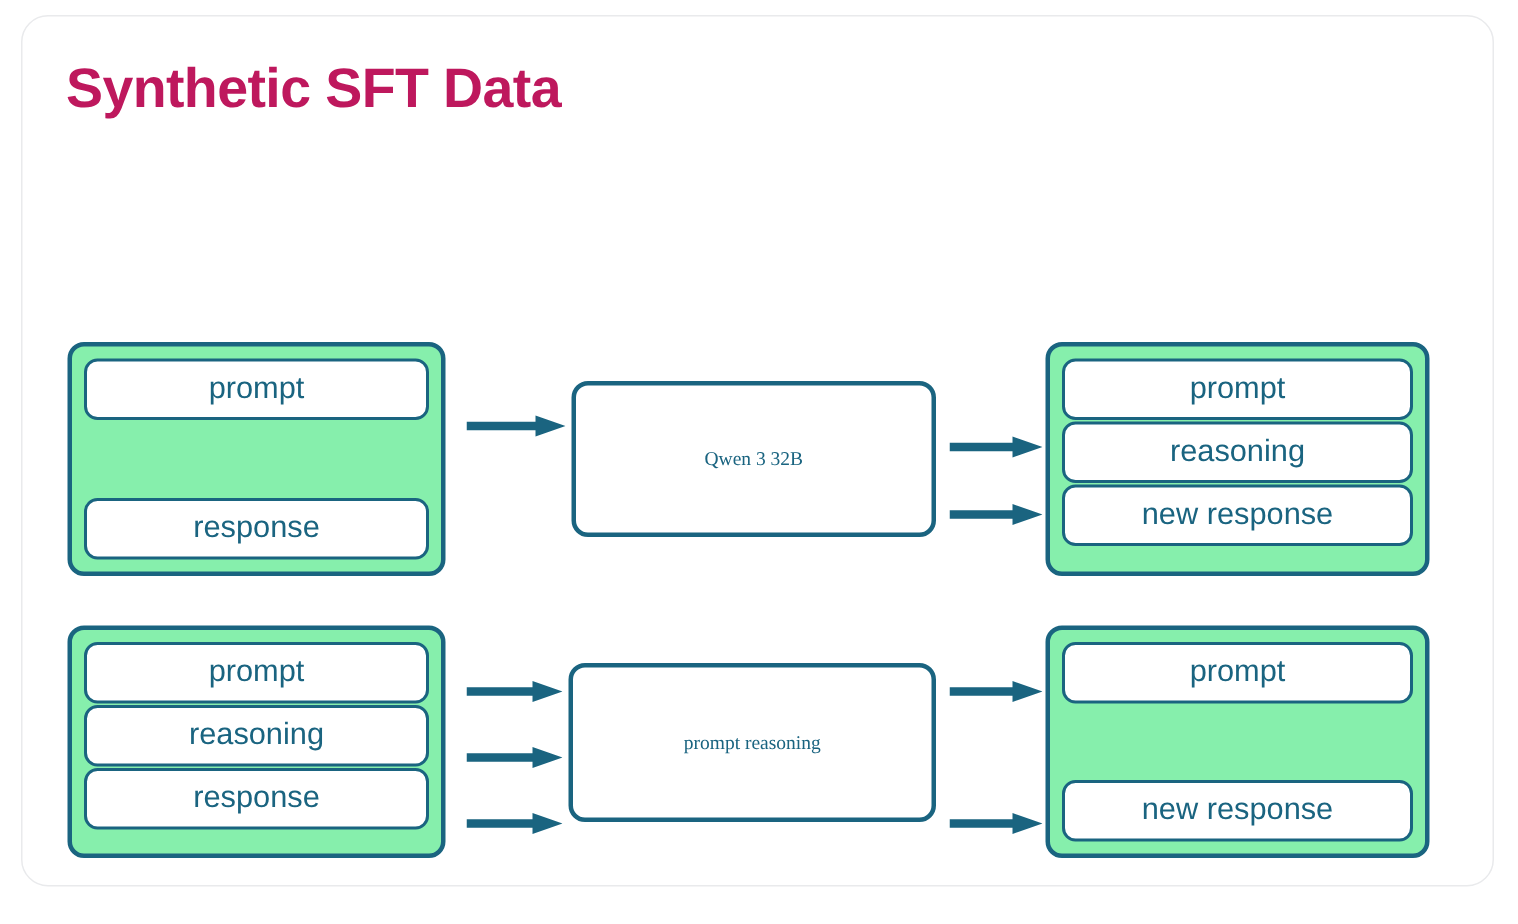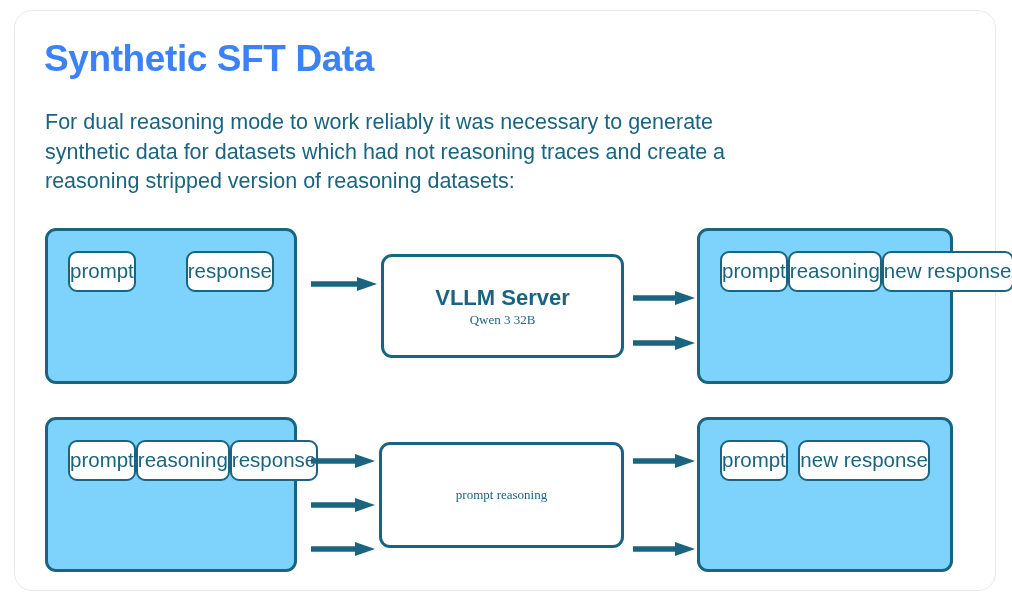--- a/index.html
+++ b/index.html
@@ -25,21 +25,21 @@
     border-radius: 18px;
     box-sizing: border-box;
   }
 
   .slide-title {
     position: absolute;
     left: 29px;
     top: 27px;
     font-size: 37px;
     font-weight: bold;
-    color: #3b82f6;
+    color: #be185d;
     letter-spacing: -0.4px;
     white-space: nowrap;
   }
 
   .slide-body {
     position: absolute;
     left: 30px;
     top: 97px;
     width: 700px;
     font-size: 21.5px;
@@ -62,24 +62,24 @@
   }
   .row-1 { top: 217px; }
   .row-2 { top: 406px; }
 
   
   .stack {
     position: absolute;
     box-sizing: border-box;
     border: 3.5px solid #1a6480;
     border-radius: 11px;
-    background: #7dd3fc;
+    background: #86efac;
     display: flex;
-    flex-direction: row;
-    padding: 20px;
+    flex-direction: column;
+    padding: 8px;
   }
   .stack-left  { left: 30px;  width: 252px; }
   .stack-right { left: 682px; width: 256px; }
 
   .r1 .stack { height: 156px; }
   .r2 .stack { height: 155px; }
 
   
   .slot {
     box-sizing: border-box;
@@ -133,40 +133,38 @@
   }
   .arrow svg { display: block; }
 </style>
 </head>
 <body>
 
 <div class="slide-card">
 
   <div class="slide-title">Synthetic SFT Data</div>
 
-  <div class="slide-body">For dual reasoning mode to work reliably it was necessary to generate synthetic data for datasets which had not reasoning traces and create a reasoning stripped version of reasoning datasets:</div>
 
   <div class="flow">
 
     <div class="row row-1 r1">
 
       <div class="stack stack-left">
         <div class="slot">prompt</div>
         <div class="spacer"></div>
         <div class="slot">response</div>
       </div>
 
       <span class="arrow" style="left:296px; top:48px; width:66px;">
         <svg width="66" height="16" viewBox="0 0 66 16">
           <path d="M0 5.2 H46 V1 L66 8 L46 15 V10.8 H0 Z" fill="#1a6480"></path>
         </svg>
       </span>
 
       <div class="proc proc-1">
-        <div class="proc-title">VLLM Server</div>
         <div class="proc-sub">Qwen 3 32B</div>
       </div>
 
       <span class="arrow" style="left:618px; top:62px; width:62px;">
         <svg width="62" height="16" viewBox="0 0 62 16">
           <path d="M0 5.2 H42 V1 L62 8 L42 15 V10.8 H0 Z" fill="#1a6480"></path>
         </svg>
       </span>
       <span class="arrow" style="left:618px; top:107px; width:62px;">
         <svg width="62" height="16" viewBox="0 0 62 16">

